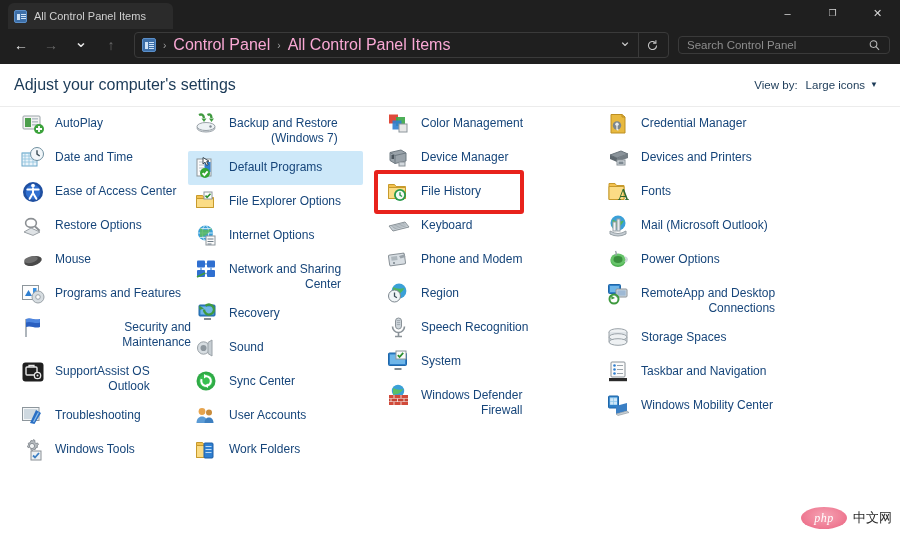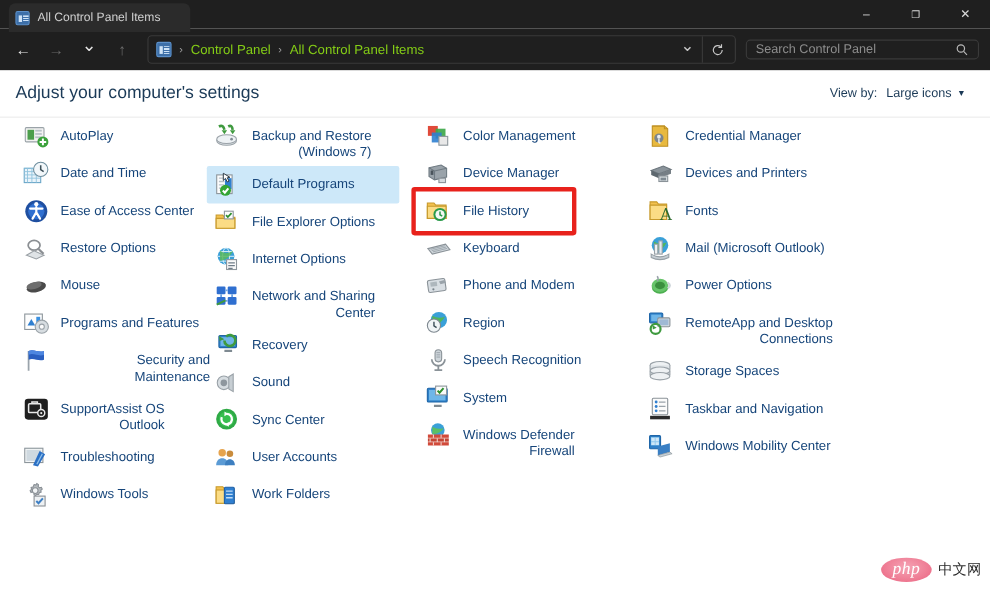--- a/index.html
+++ b/index.html
@@ -115,21 +115,21 @@
     position: absolute; left: 2px; top: 3px;
     width: 3px; height: 7px; background: #cfe3f7;
   }
   .crumb-icon::after {
     content: "";
     position: absolute; left: 6px; top: 3px;
     width: 5px; height: 7px;
     background: repeating-linear-gradient(to bottom, #cfe3f7 0 1px, transparent 1px 2px);
   }
   .crumb-sep { color: #a0a0a0; font-size: 10px; margin: 0 7px; }
-  .crumb-text { color: #84cc16; font-size: 12px; white-space: nowrap; }
+  .crumb-text { color: #f9a8d4; font-size: 16px; white-space: nowrap; }
   .crumb-spacer { flex: 1 1 auto; }
   .crumb-chevron {
     width: 26px; height: 24px;
     display: flex; align-items: center; justify-content: center;
     color: #c8c8c8; font-size: 10px;
   }
   .crumb-refresh {
     width: 28px; height: 24px;
     display: flex; align-items: center; justify-content: center;
     color: #c8c8c8;
@@ -192,21 +192,21 @@
     padding: 14px 0 0 0;
     text-align: right;
   }
   .col {
     position: absolute;
     top: 0;
   }
   .col1 { left: 14px;  width: 185px; }
   .col2 { left: 188px; width: 175px; }
   .col3 { left: 380px; width: 195px; }
-  .col4 { left: 582px; width: 230px; }
+  .col4 { left: 600px; width: 230px; }
 
   .cp-item {
     position: relative;
     display: flex;
     align-items: flex-start;
     gap: 10px;
     padding: 5px 8px 5px 7px;
     border-radius: 2px;
     min-height: 30px;
   }
@@ -236,21 +236,21 @@
   .watermark {
     position: absolute;
     right: 8px; bottom: 10px;
     display: flex; align-items: center; gap: 6px;
   }
   .wm-php {
     width: 46px; height: 22px;
     border-radius: 50%;
     background: radial-gradient(ellipse at 50% 40%, #f5a3b4 0%, #ef7d95 60%, #e8607e 100%);
     display: flex; align-items: center; justify-content: center;
-    color: #ffffff; font-size: 16px; font-style: italic;
+    color: #ffffff; font-size: 12px; font-style: italic;
     font-family: "Liberation Serif", serif;
     letter-spacing: 0.5px;
   }
   .wm-cn { color: #2a2a2a; font-size: 13px; text-align: right; }
 
   svg { display: block; }
 </style>
 </head>
 <body>
 

